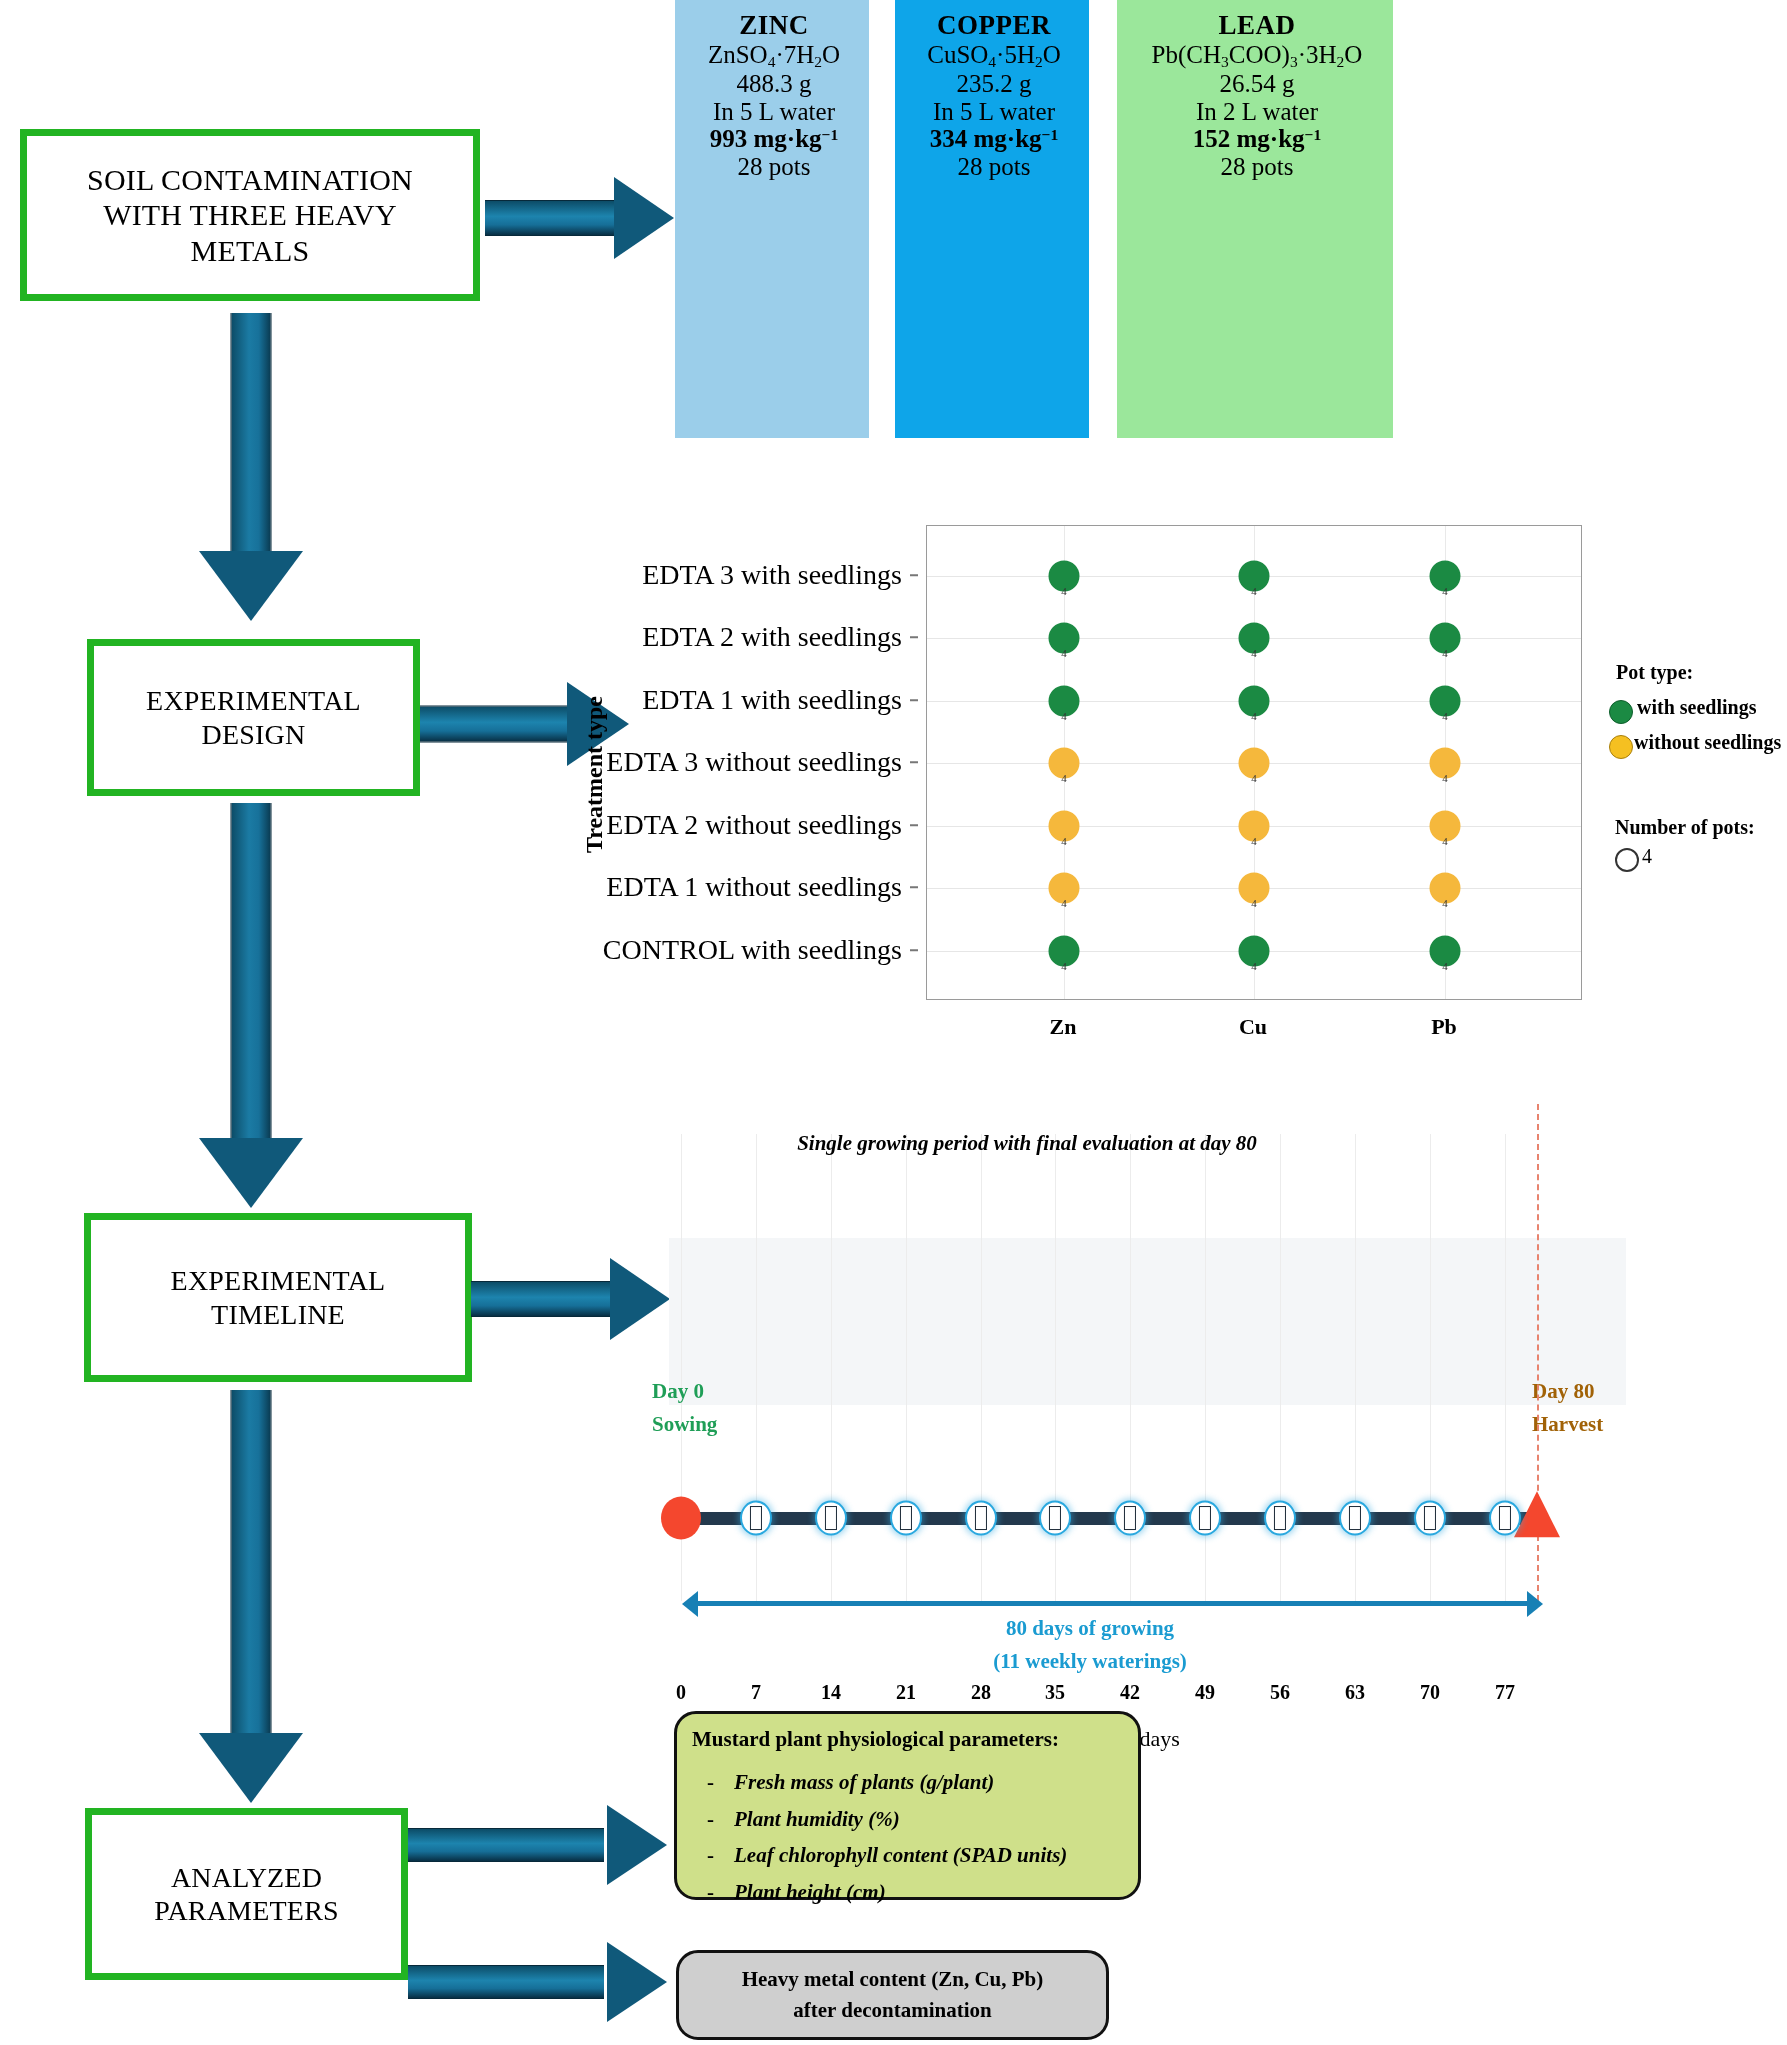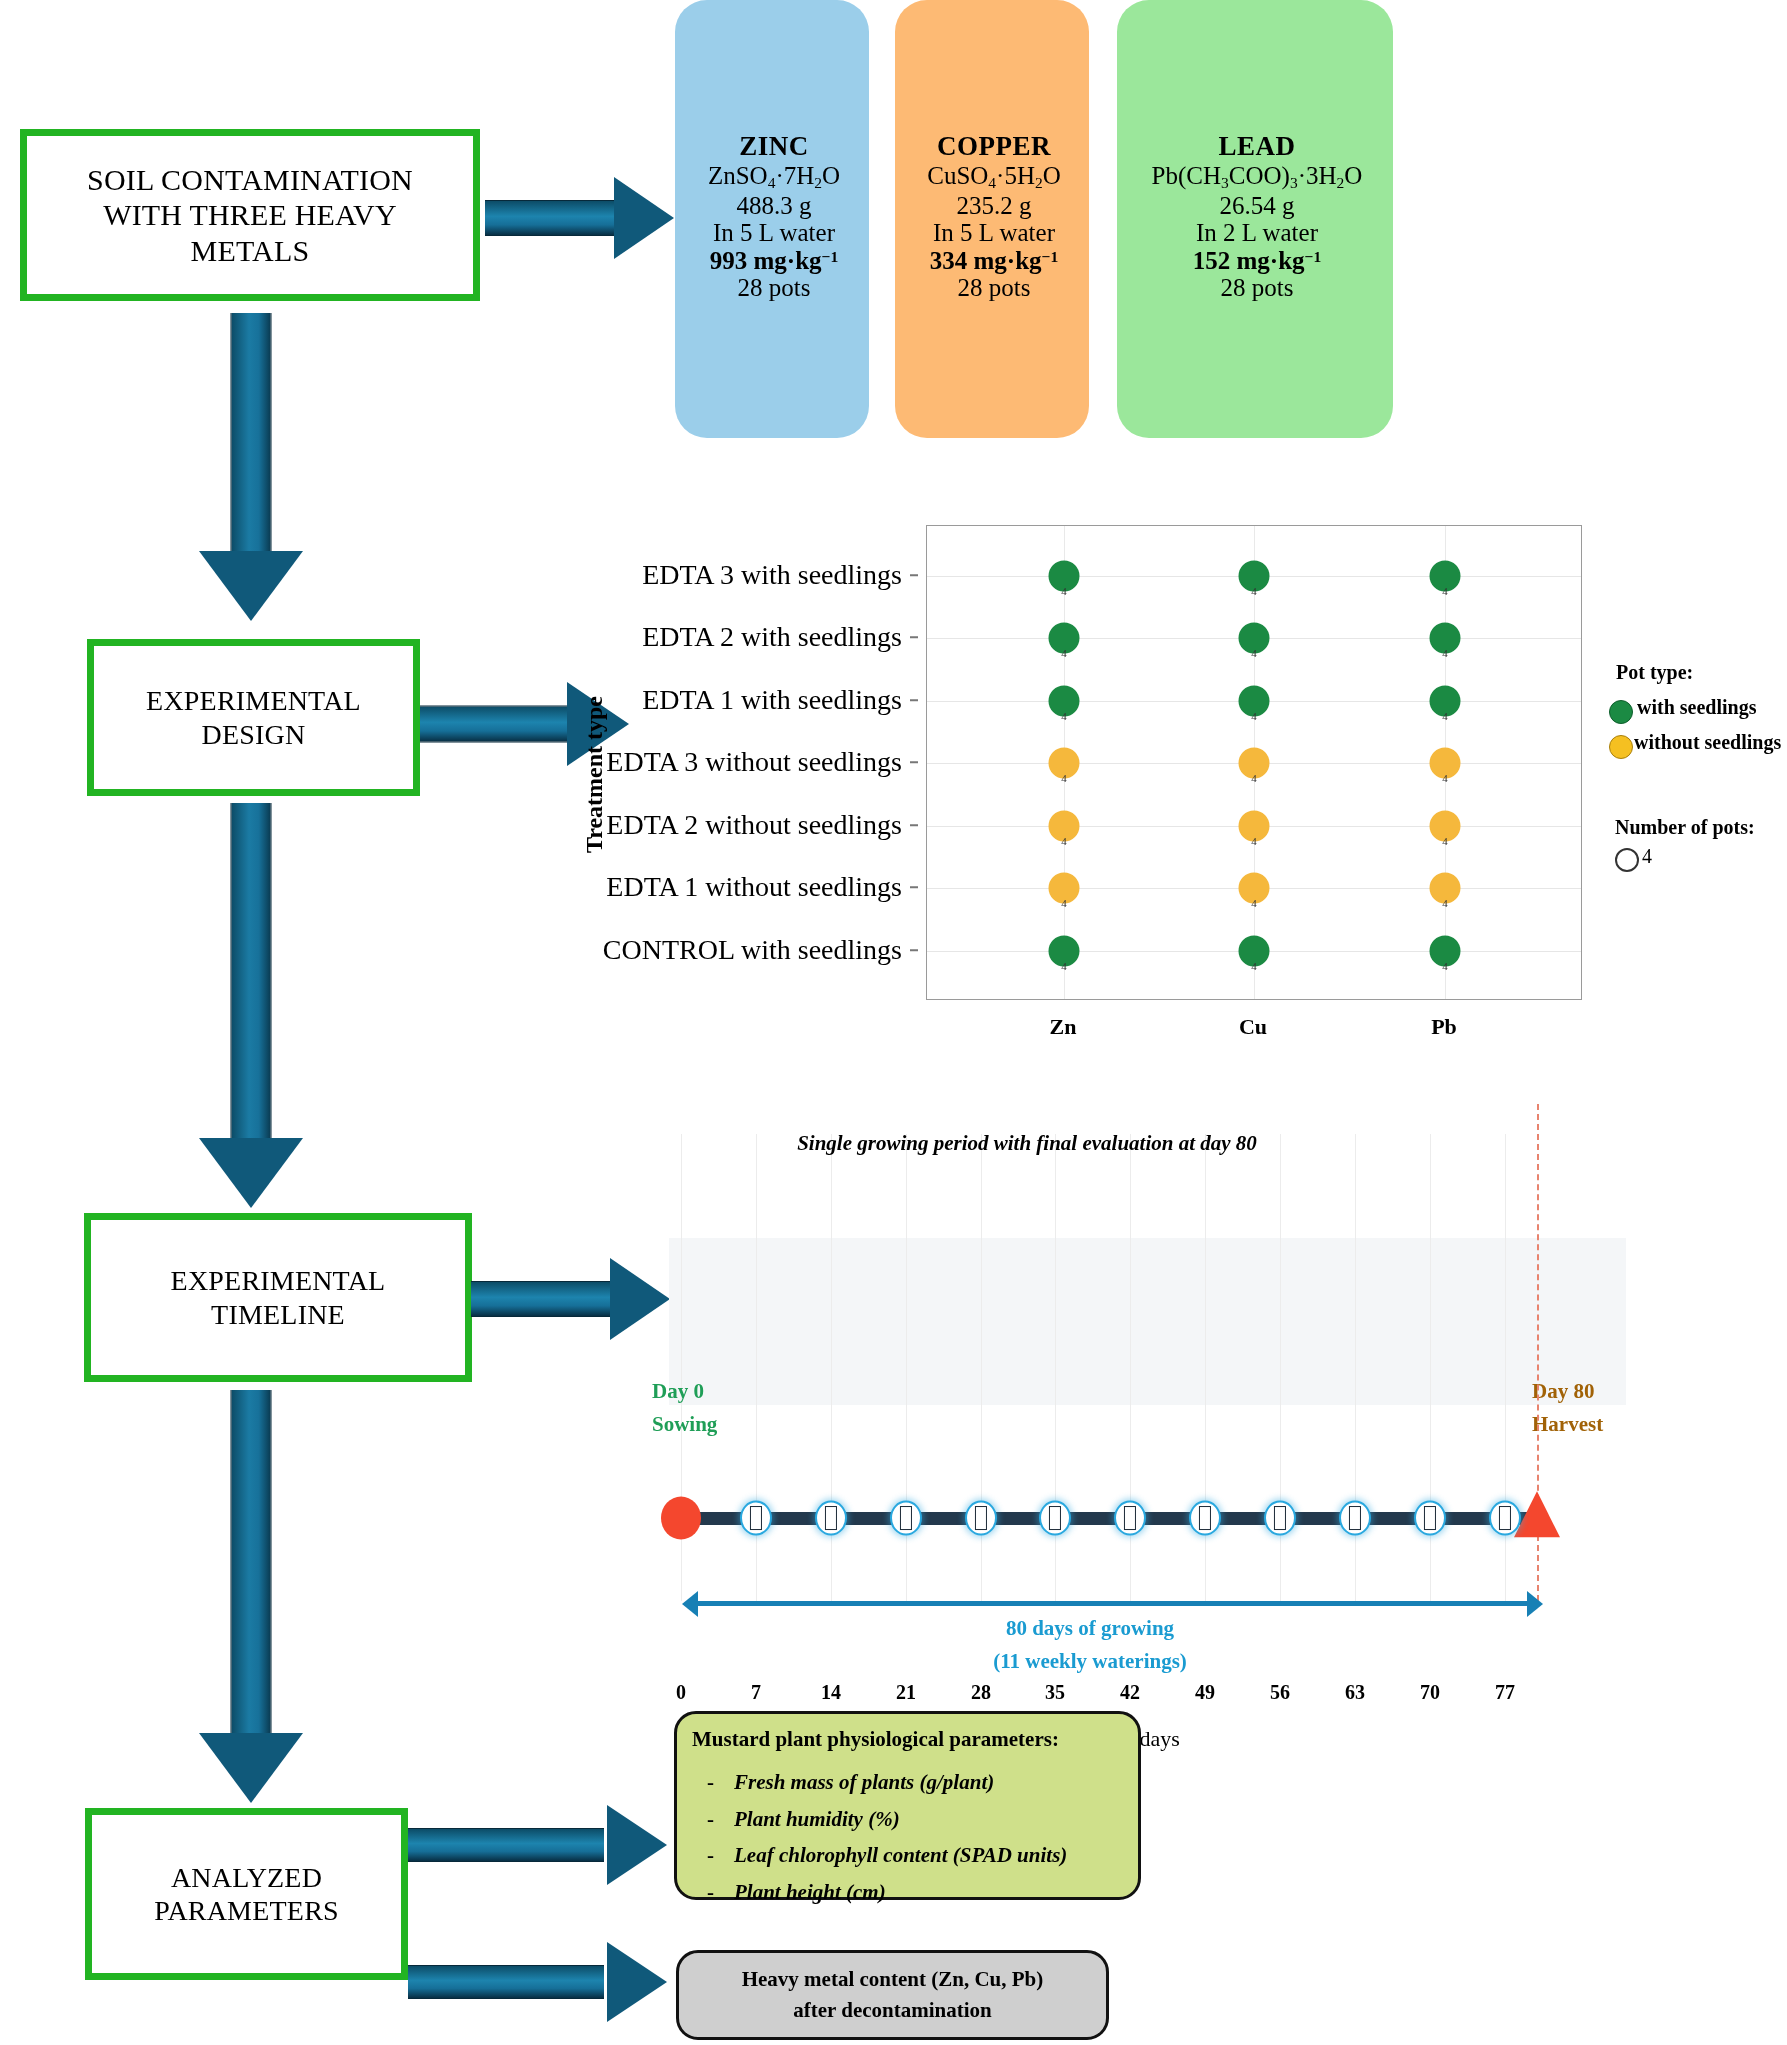--- a/index.html
+++ b/index.html
@@ -14,22 +14,22 @@
   }
   .stage .lbl{
     font-weight:normal;line-height:1.18;letter-spacing:0.2px;
     font-family:"Liberation Serif",serif;
   }
 
   
   .metal{
     position:absolute;box-sizing:border-box;
     display:flex;flex-direction:column;align-items:center;
-    justify-content:center;padding:11px 0 15px 4px;
-    font-size:25px;line-height:1.1;border-radius:32px;
+    justify-content:flex-start;padding:11px 0 15px 4px;
+    font-size:25px;line-height:1.1;
   }
   .metal .mtitle{font-weight:bold;font-size:27px;letter-spacing:0.5px;}
   .metal .row{width:100%;text-align:center;}
   .metal .bold{font-weight:bold;}
   sub{font-size:.62em;vertical-align:-.28em;}
   sup{font-size:.62em;vertical-align:.45em;}
 
   
   .v-arrow{position:absolute;}
   .v-arrow .shaft{
@@ -198,21 +198,21 @@
 
 <div class="metal" id="metal-0" style="left:675px;top:0px;width:194px;height:438px;background:#9BCEEA;">
   <div class="mtitle row">ZINC</div>
   <div class="row">ZnSO<sub>4</sub>·7H<sub>2</sub>O</div>
   <div class="row">488.3 g</div>
   <div class="row">In 5 L water</div>
   <div class="row bold">993 mg·kg<sup>−1</sup></div>
   <div class="row">28 pots</div>
 </div>
 
-<div class="metal" id="metal-1" style="left:895px;top:0px;width:194px;height:438px;background:#fdba74;">
+<div class="metal" id="metal-1" style="left:895px;top:0px;width:194px;height:438px;background:#0ea5e9;">
   <div class="mtitle row">COPPER</div>
   <div class="row">CuSO<sub>4</sub>·5H<sub>2</sub>O</div>
   <div class="row">235.2 g</div>
   <div class="row">In 5 L water</div>
   <div class="row bold">334 mg·kg<sup>−1</sup></div>
   <div class="row">28 pots</div>
 </div>
 
 <div class="metal" id="metal-2" style="left:1117px;top:0px;width:276px;height:438px;background:#9BE79B;">
   <div class="mtitle row">LEAD</div>

